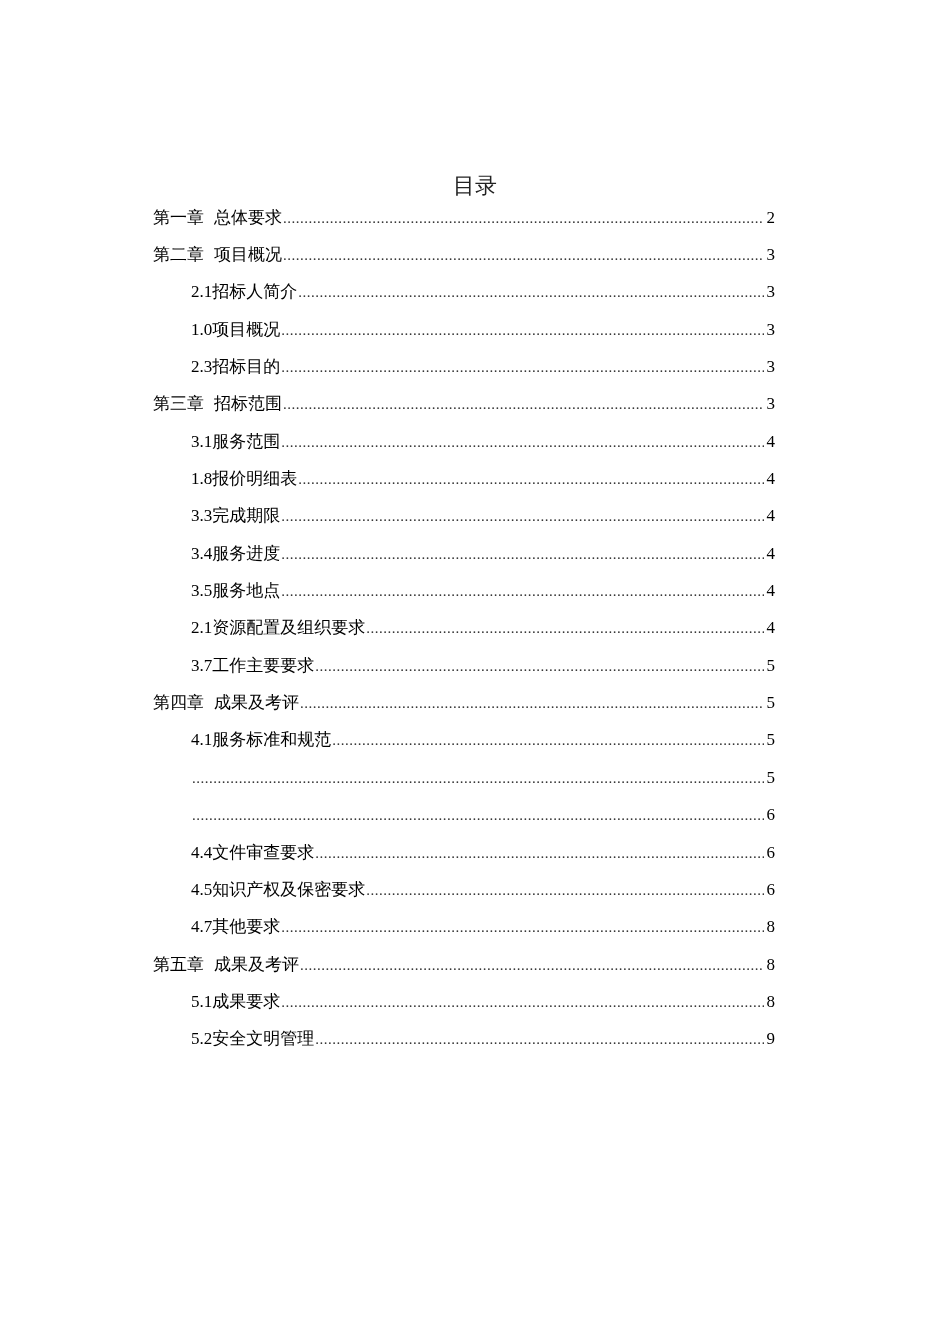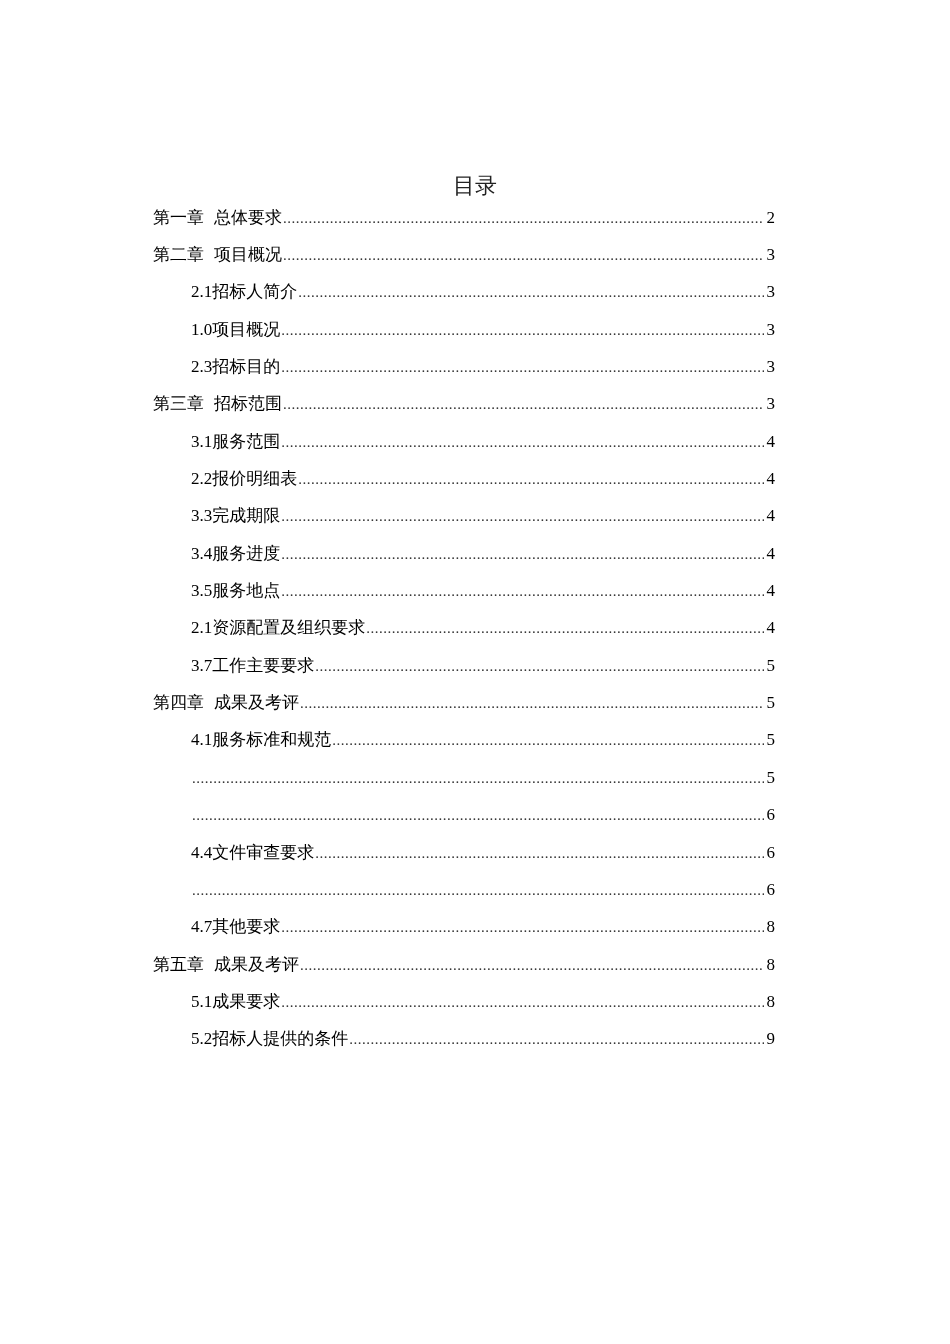--- a/index.html
+++ b/index.html
@@ -68,21 +68,21 @@
       <span class="toc-label"><span class="chap-num">第三章</span><span>招标范围</span></span>
       <span class="toc-leader"></span>
       <span class="toc-page">3</span>
     </div>
     <div class="toc-entry level-2">
       <span class="toc-label"><span class="sec-num">3.1</span><span>服务范围</span></span>
       <span class="toc-leader"></span>
       <span class="toc-page">4</span>
     </div>
     <div class="toc-entry level-2">
-      <span class="toc-label"><span class="sec-num">2.2</span><span>报价明细表</span></span>
+      <span class="toc-label"><span class="sec-num">1.8</span><span>报价明细表</span></span>
       <span class="toc-leader"></span>
       <span class="toc-page">4</span>
     </div>
     <div class="toc-entry level-2">
       <span class="toc-label"><span class="sec-num">3.3</span><span>完成期限</span></span>
       <span class="toc-leader"></span>
       <span class="toc-page">4</span>
     </div>
     <div class="toc-entry level-2">
       <span class="toc-label"><span class="sec-num">3.4</span><span>服务进度</span></span>
@@ -121,37 +121,38 @@
     <div class="toc-entry level-2">
       <span class="toc-leader"></span>
       <span class="toc-page">6</span>
     </div>
     <div class="toc-entry level-2">
       <span class="toc-label"><span class="sec-num">4.4</span><span>文件审查要求</span></span>
       <span class="toc-leader"></span>
       <span class="toc-page">6</span>
     </div>
     <div class="toc-entry level-2">
+      <span class="toc-label"><span class="sec-num">4.5</span><span>知识产权及保密要求</span></span>
       <span class="toc-leader"></span>
       <span class="toc-page">6</span>
     </div>
     <div class="toc-entry level-2">
       <span class="toc-label"><span class="sec-num">4.7</span><span>其他要求</span></span>
       <span class="toc-leader"></span>
       <span class="toc-page">8</span>
     </div>
     <div class="toc-entry level-1">
       <span class="toc-label"><span class="chap-num">第五章</span><span>成果及考评</span></span>
       <span class="toc-leader"></span>
       <span class="toc-page">8</span>
     </div>
     <div class="toc-entry level-2">
       <span class="toc-label"><span class="sec-num">5.1</span><span>成果要求</span></span>
       <span class="toc-leader"></span>
       <span class="toc-page">8</span>
     </div>
     <div class="toc-entry level-2">
-      <span class="toc-label"><span class="sec-num">5.2</span><span>招标人提供的条件</span></span>
+      <span class="toc-label"><span class="sec-num">5.2</span><span>安全文明管理</span></span>
       <span class="toc-leader"></span>
       <span class="toc-page">9</span>
     </div>
   </div>
 </div>
 
 </body></html>

